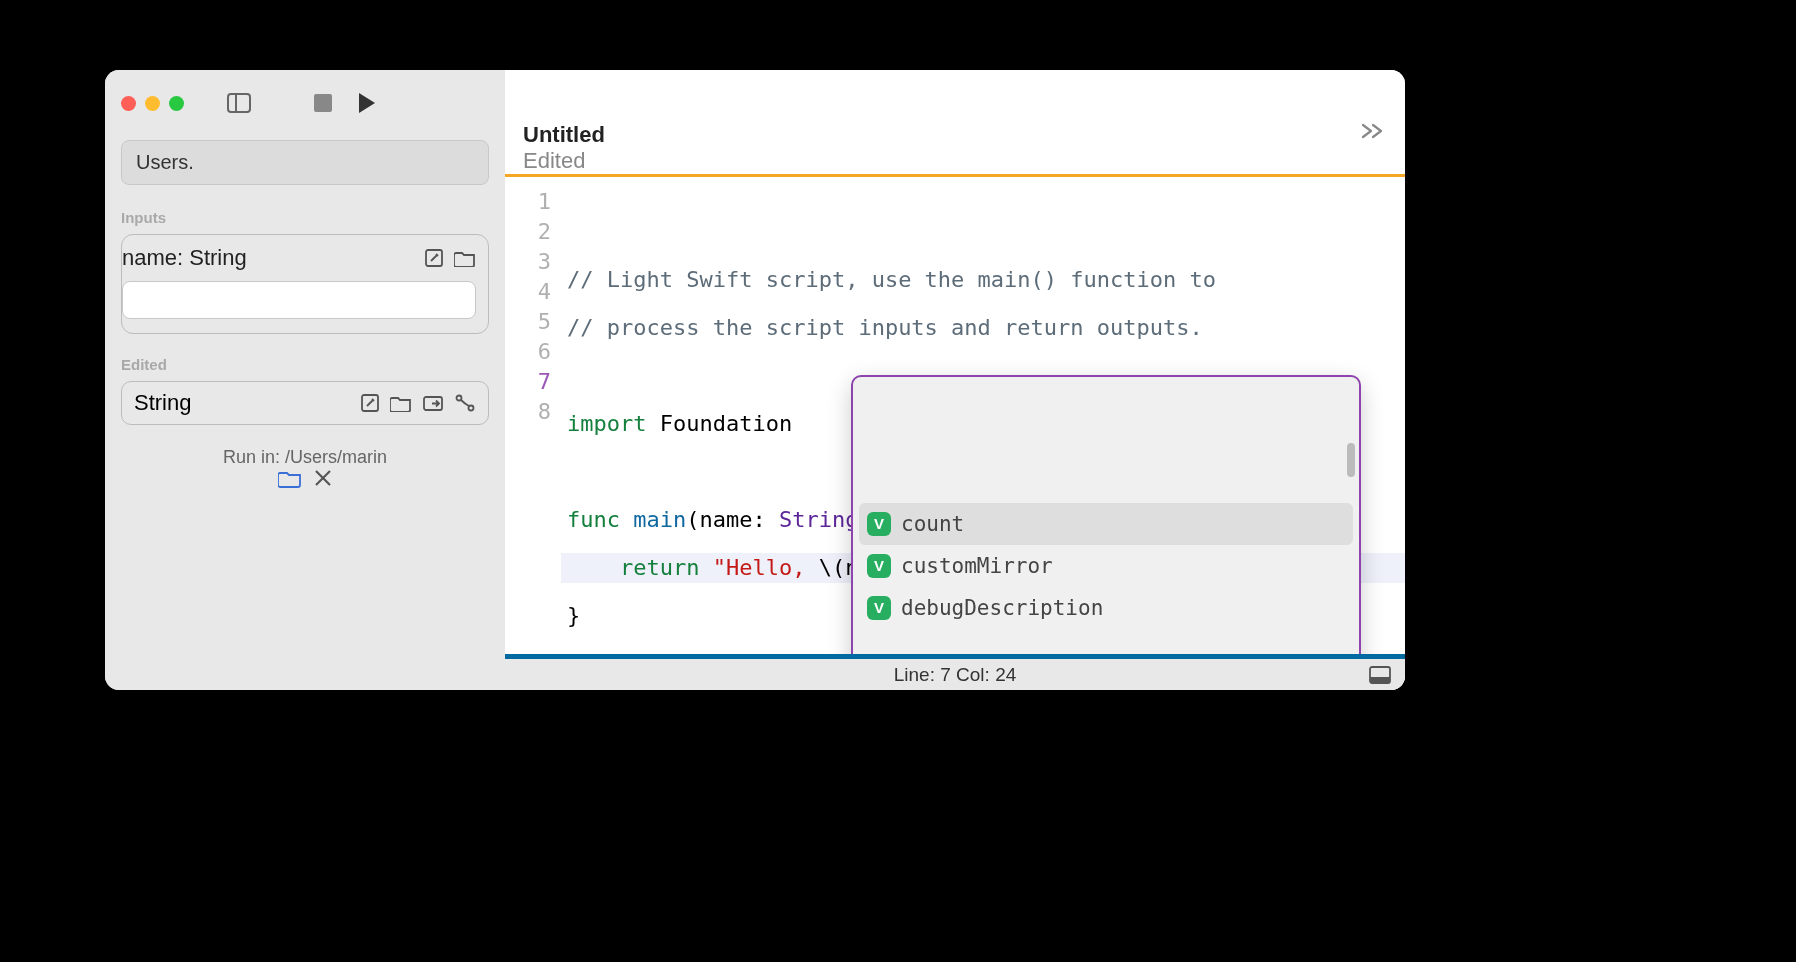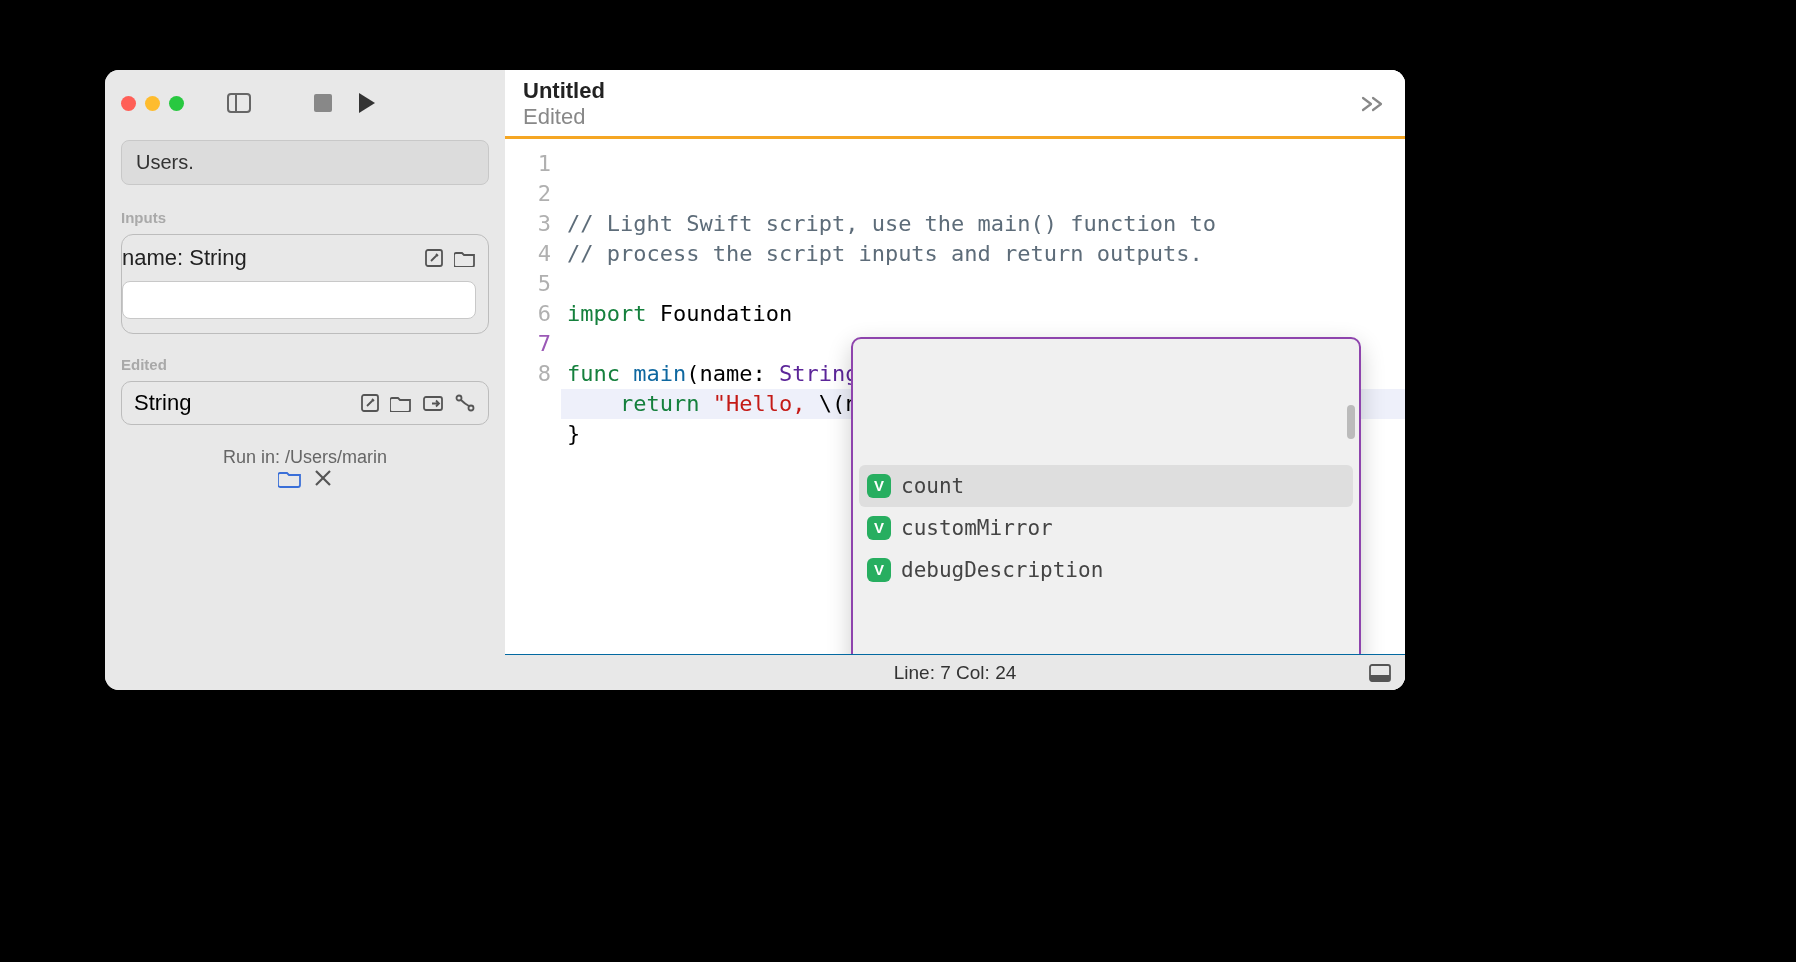--- a/index.html
+++ b/index.html
@@ -110,25 +110,26 @@
 
 
 .main {
   flex: 1;
   display: flex;
   flex-direction: column;
   background: #fff;
 }
 .doc-header {
   display: flex;
-  align-items: center;
+  align-items: flex-start;
   justify-content: space-between;
-  padding: 8px 18px 6px 18px;
+  padding: 8px 18px 0 18px;
   border-bottom: 3px solid #f5a623;
   background: #fff;
+  margin-top: 44px;
 }
 .doc-header-left { display:flex; flex-direction: column; }
 .doc-title { font-size: 22px; font-weight: 600; color: #222; }
 .doc-subtitle { font-size: 22px; color: #888; }
 .chevrons { color: #888; font-size: 24px; }
 
 .editor-area {
   flex: 1;
   display: flex;
   font-family: "SF Mono", Menlo, monospace;
@@ -146,21 +147,21 @@
   user-select: none;
 }
 .gutter .hl { color: #9b59b6; font-weight: 500; }
 .code {
   flex: 1;
   padding: 10px 10px 0 6px;
   white-space: pre;
   color: #222;
   position: relative;
 }
-.code .line { height: 30px; }
+.code .line { height: 30px; margin-top: 18px; }
 .code .line.current { background: #eef0fa; margin-left: -6px; padding-left: 6px; margin-right: -10px; }
 .kw { color: #15803d; }
 .comment { color: #5d6c79; }
 .type { color: #5c2699; }
 .str { color: #c41a16; }
 .id { color: #0f68a0; }
 .plain { color: #000; }
 
 .completion-popup {
   position: absolute;
@@ -210,21 +211,21 @@
 .completion-footer {
   border-top: 1px solid #d0d0d0;
   padding: 8px 12px;
   background: #eaeaea;
   font-size: 20px;
 }
 
 .statusbar {
   height: 36px;
   background: #e8e8e8;
-  border-top: 1px solid #0369a1;
+  border-top: 5px solid #0369a1;
   display: flex;
   align-items: center;
   justify-content: center;
   font-size: 19px;
   color: #333;
   position: relative;
 }
 .statusbar .panel-icon {
   position: absolute;
   right: 14px;

